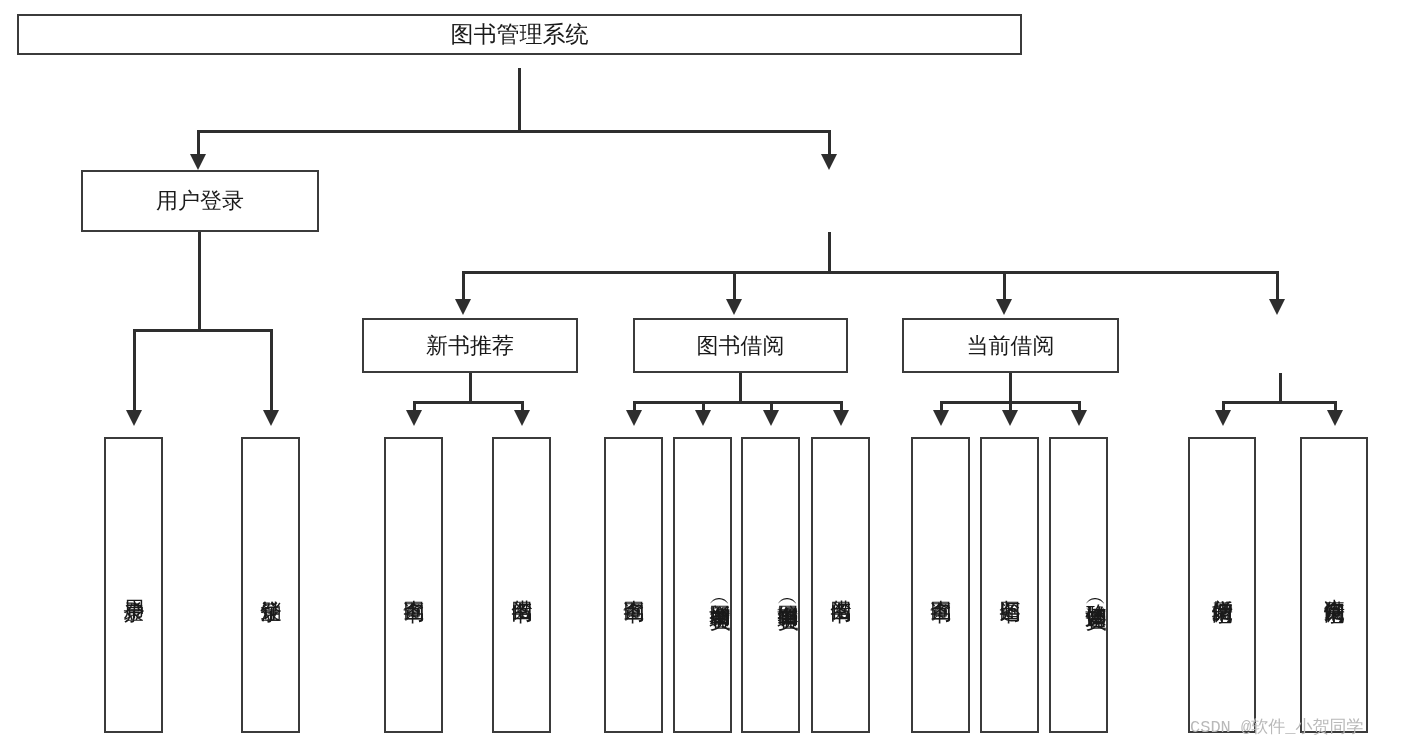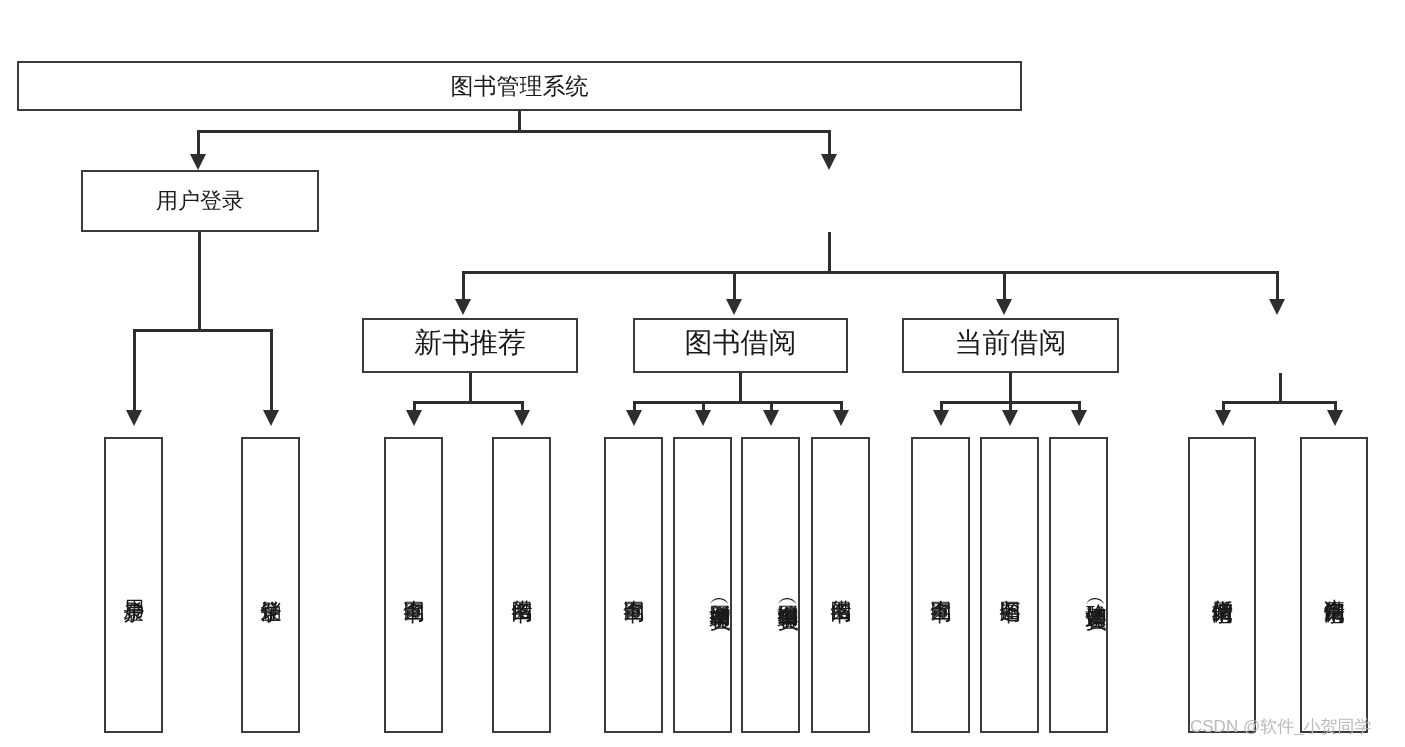--- a/index.html
+++ b/index.html
@@ -21,21 +21,21 @@
     border:2.5px solid #3b3b3b;
     display:flex;
     align-items:center;
     justify-content:center;
     text-align:center;
     line-height:1.15;
     z-index:3;
   }
   .node-root{font-size:23px;}
   .node-l2{font-size:22px;}
-  .node-l3{font-size:28px;font-family:Liberation Mono, monospace;}
+  .node-l3{font-size:22px;}
   .node-leaf{
     font-size:21px;
     writing-mode:vertical-rl;
     text-orientation:upright;
     align-items:flex-start;
     justify-content:center;
     padding-top:12px;
     letter-spacing:1px;
     line-height:1;
   }
@@ -56,29 +56,29 @@
     border-right:8px solid transparent;
     border-top:16px solid #2e2e2e;
     z-index:2;
   }
   .watermark{
     position:absolute;
     font-size:17px;
     color:#b9b9b9;
     white-space:nowrap;
     z-index:5;
-    font-family:Liberation Sans, sans-serif;
+    font-family:Liberation Mono, monospace;
   }
 </style>
 </head>
 <body>
 
 <div id="canvas">
 
-  <div class="node node-root" style="left:17px;top:14px;width:1005px;height:50px;margin-top:47px;">
+  <div class="node node-root" style="left:17px;top:14px;width:1005px;height:41px;">
     <span>图书管理系统</span>
   </div>
 
   <div class="ln vln" style="left:518px;top:68px;height:62px;"></div>
 
   <div class="ln hln" style="left:198px;top:130px;width:632px;"></div>
   <div class="ln vln" style="left:197px;top:130px;height:26px;"></div>
   <div class="ln vln" style="left:828px;top:130px;height:26px;"></div>
   <div class="arrow" style="left:190px;top:154px;"></div>
   <div class="arrow" style="left:821px;top:154px;"></div>

